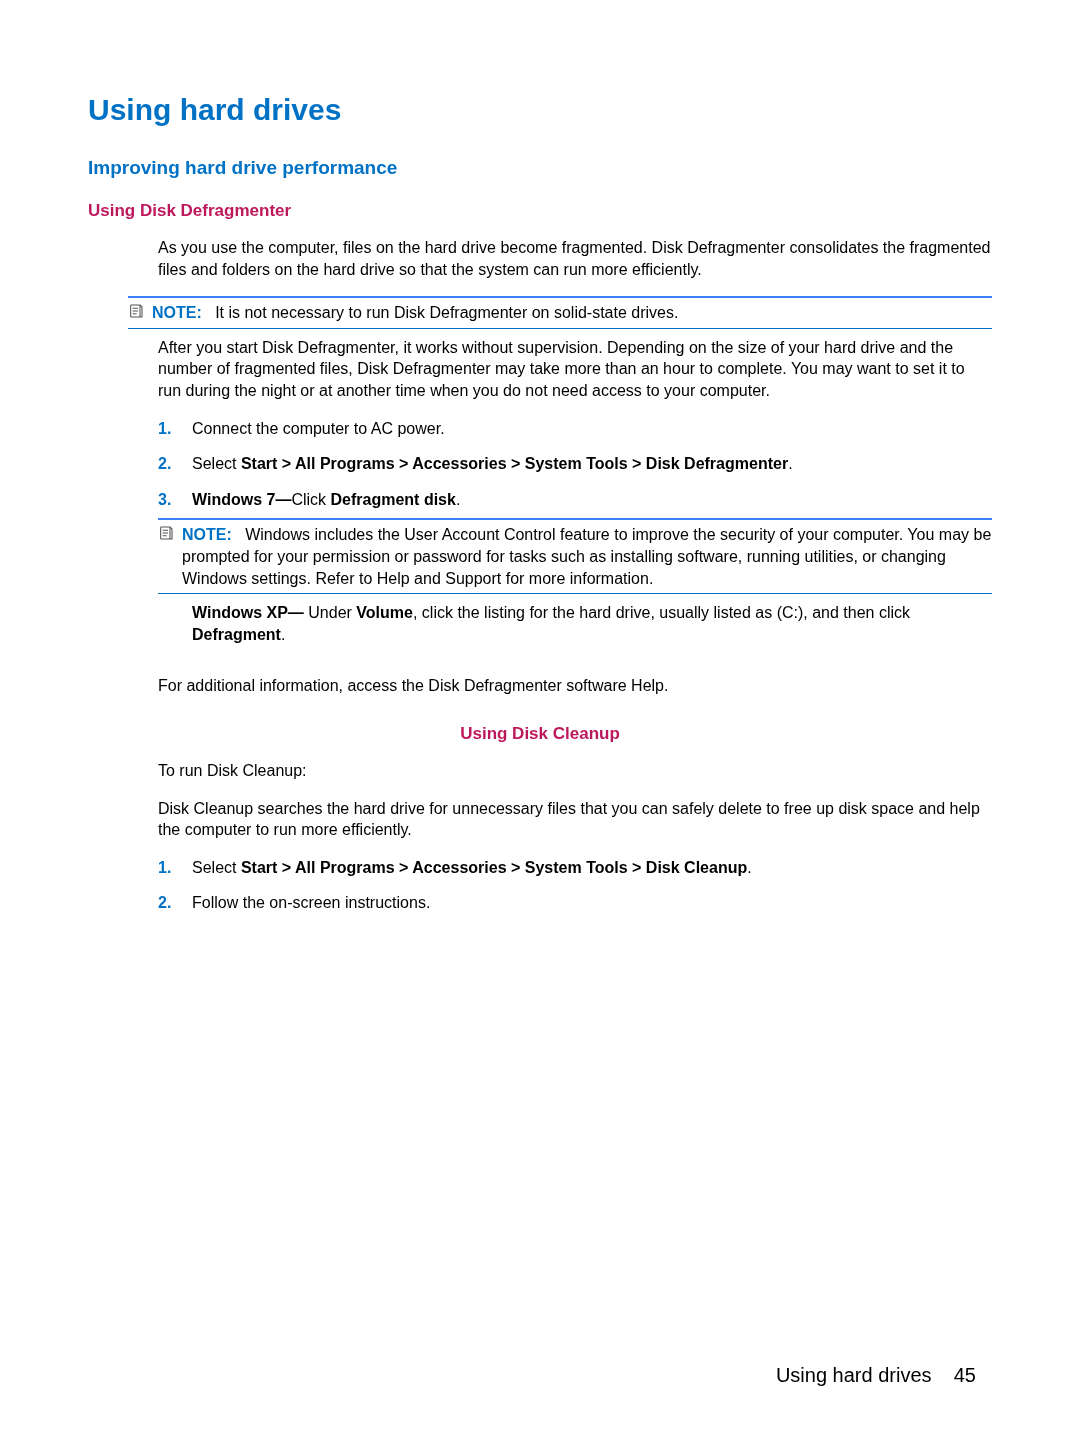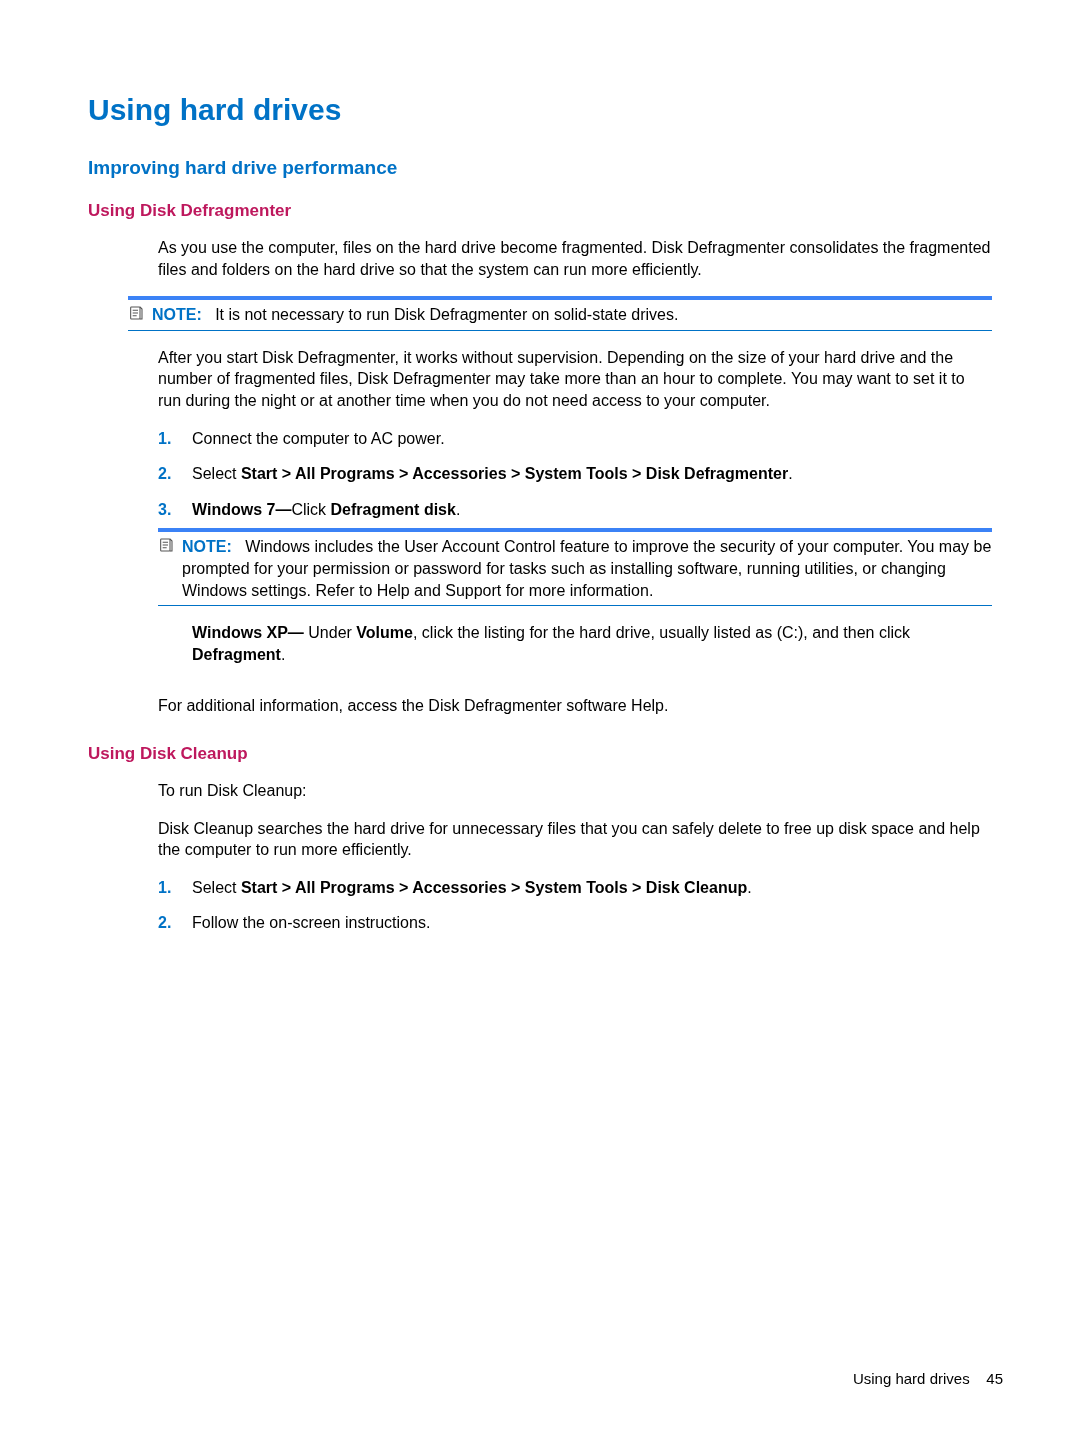--- a/index.html
+++ b/index.html
@@ -32,24 +32,24 @@
       color: #be185d;
       margin-bottom: 14px;
     }
     .indent {
       padding-left: 70px;
     }
     .para {
       margin-bottom: 16px;
     }
     .note-box {
-      border-top: 4px solid #3b82f6;
+      border-top: 2px solid #3b82f6;
       border-bottom: 1px solid #0072c6;
       padding: 4px 0;
-      margin-bottom: 16px;
+      margin-bottom: 8px;
     }
     .note-label {
       color: #0072c6;
       font-weight: bold;
     }
     .note-icon {
       display: inline-block;
       width: 16px;
       vertical-align: top;
       position: relative;
@@ -64,31 +64,31 @@
     .ol-num {
       color: #0072c6;
       font-weight: bold;
       min-width: 16px;
     }
     .ol-body { flex: 1; }
     .b { font-weight: bold; }
     .footer {
       position: absolute;
       bottom: 48px;
-      right: 77px;
-      font-size: 15px;
+      right: 104px;
+      font-size: 20px;
     }
     .note-flex {
       display: flex;
       gap: 8px;
       align-items: flex-start;
     }
     .note-text { flex: 1; }
     .section-gap-sm { margin-top: 4px; }
-    .section-gap { margin-top: 26px; }
+    .section-gap { margin-top: 26px; text-align: center; }
     .note-in-list { margin-left: 0; margin-top: 4px; }
   </style>
 </head>
 <body>
 
 <h1 class="h1">Using hard drives</h1>
 
 <h2 class="h2">Improving hard drive performance</h2>
 
 <h3 class="h3">Using Disk Defragmenter</h3>

